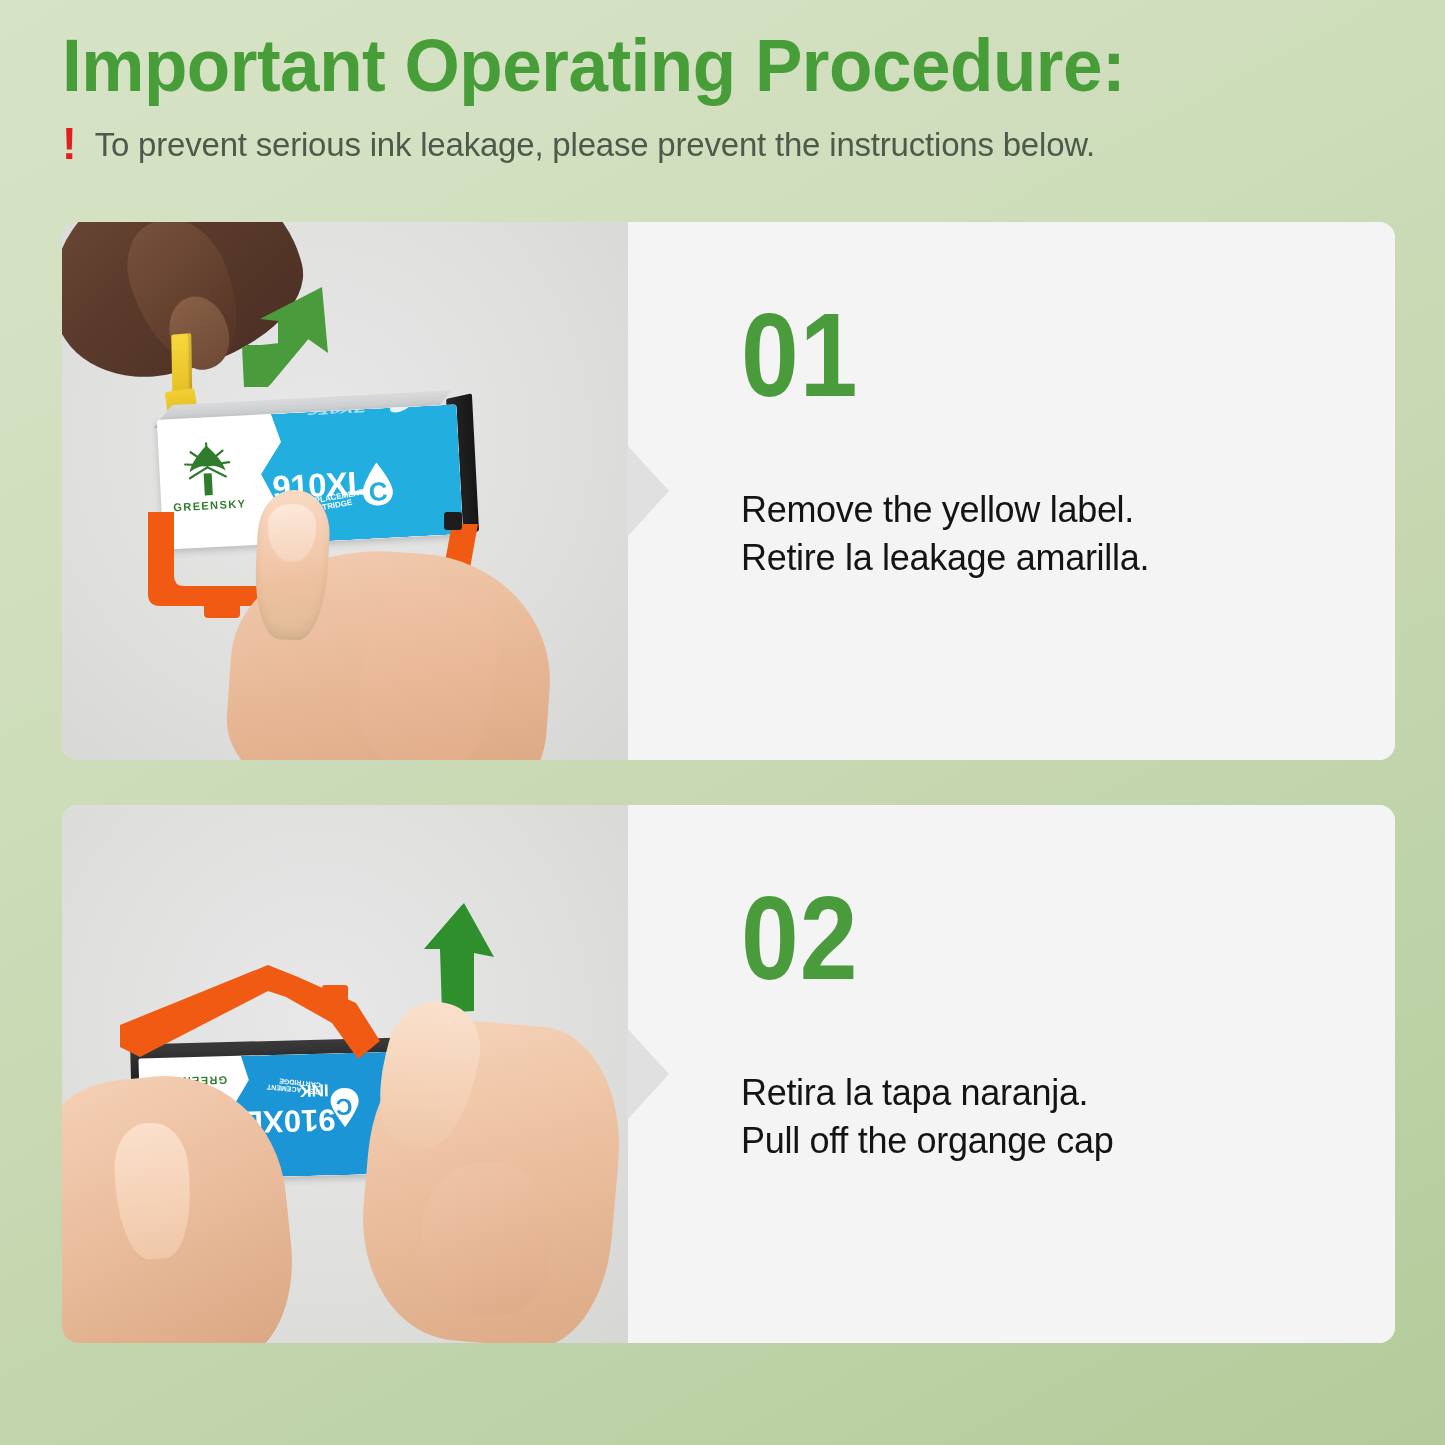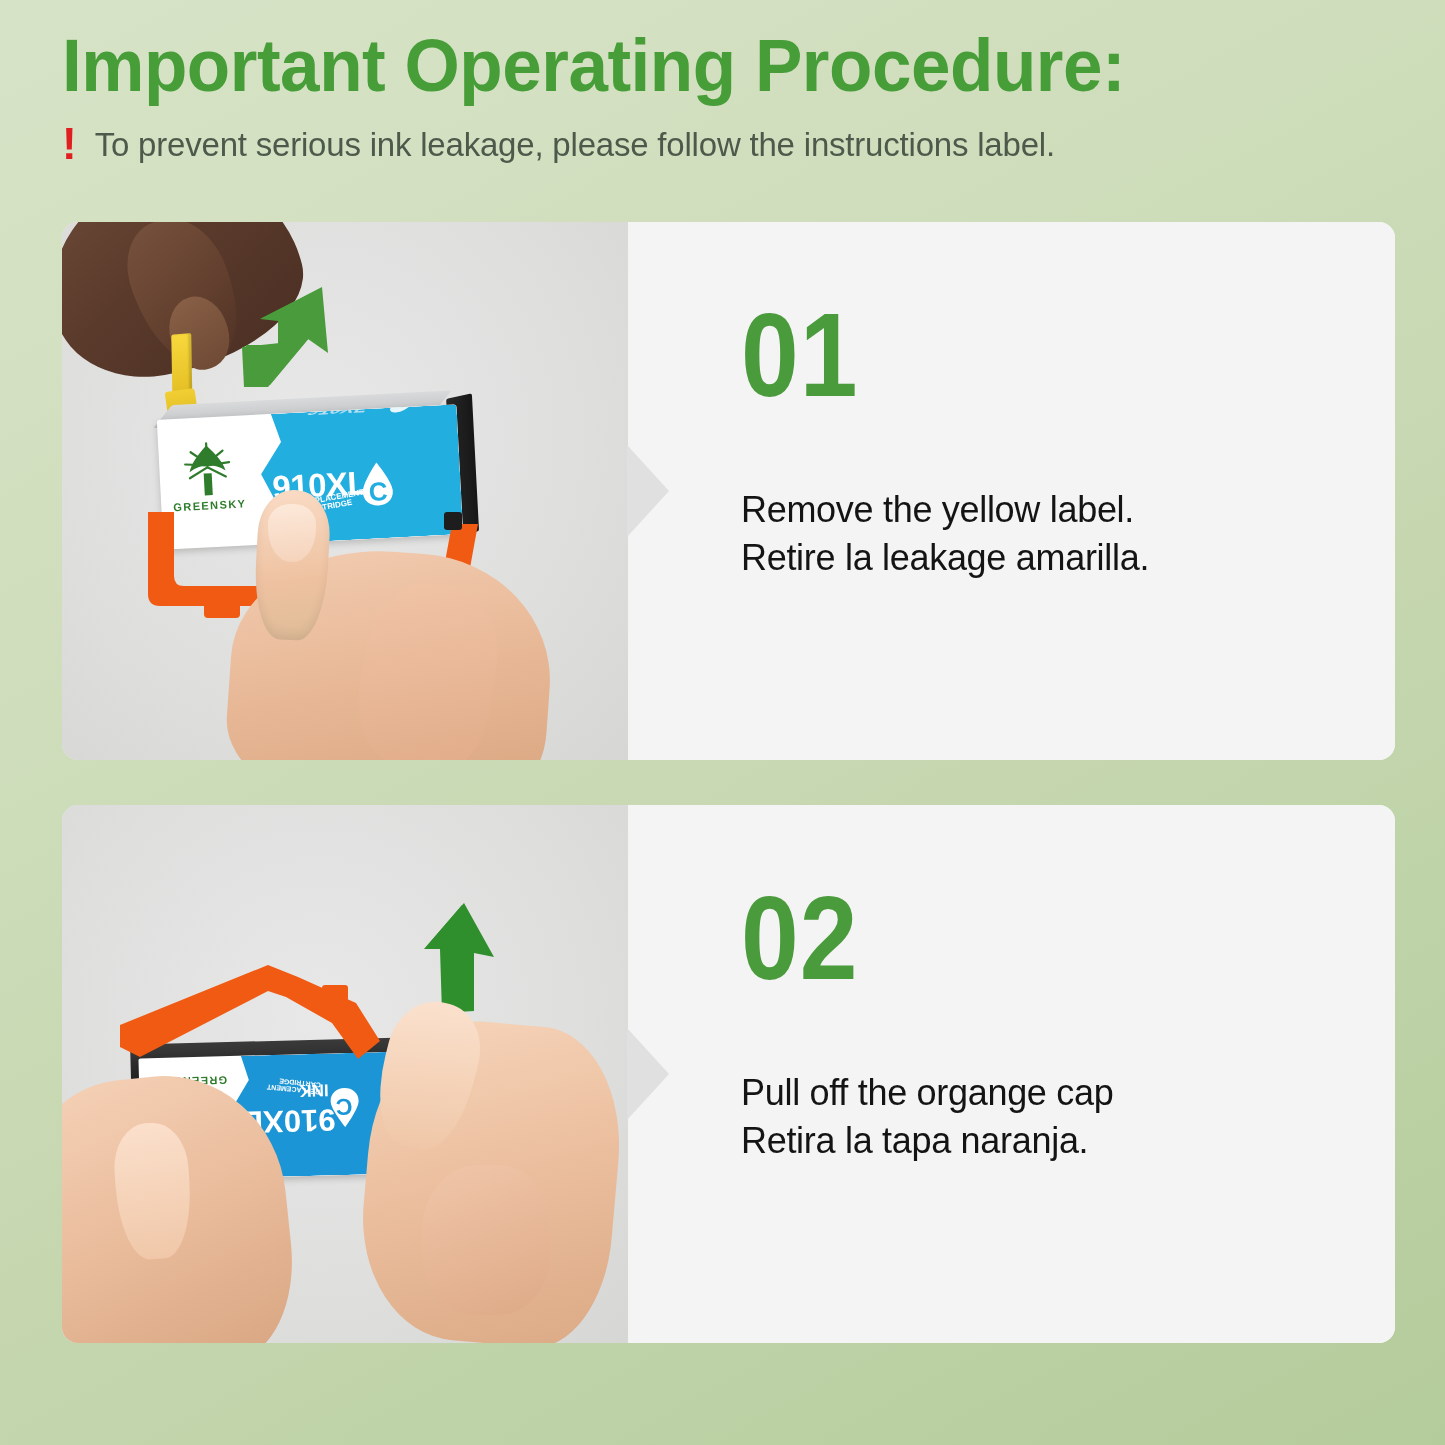--- a/index.html
+++ b/index.html
@@ -518,21 +518,21 @@
     z-index: 6;
   }
 </style>
 </head>
 <body>
 
 <div class="header">
   <div class="title">Important Operating Procedure:</div>
   <div class="subtitle-row">
     <span class="bang-icon">!</span>
-    <span class="subtitle">To prevent serious ink leakage, please follow the instructions label.</span>
+    <span class="subtitle">To prevent serious ink leakage, please prevent the instructions below.</span>
   </div>
 </div>
 
 <div class="cards">
 
   <div class="card">
 
     <div class="photo-panel">
       <div class="photo-inner">
 
@@ -662,19 +662,19 @@
         <div class="p2-thumb-r"></div>
 
       </div>
     </div>
 
     <div class="chevron"></div>
 
     <div class="text-panel">
       <div class="step-number">02</div>
       <div class="step-lines">
+        <div class="step-line">Retira la tapa naranja.</div>
         <div class="step-line">Pull off the organge cap</div>
-        <div class="step-line">Retira la tapa naranja.</div>
       </div>
     </div>
   </div>
 
 </div>
 
 </body></html>

